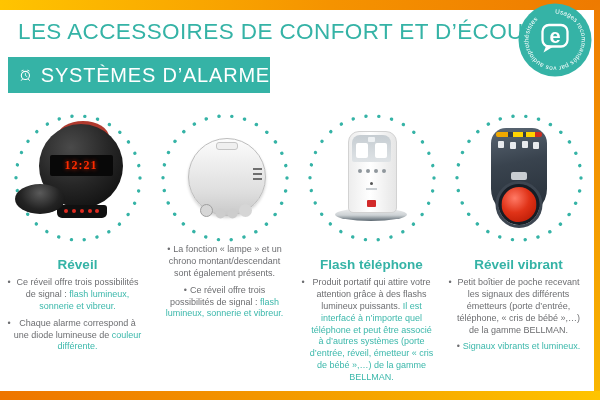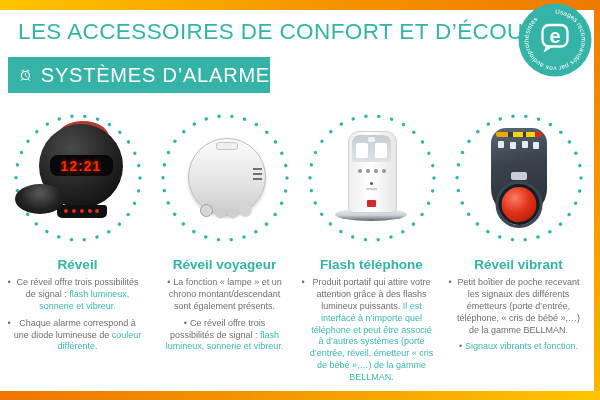--- a/index.html
+++ b/index.html
@@ -30,22 +30,22 @@
   .marker{color:#6D6E71;}
   .marker.hang{position:absolute;left:1px;top:0;}
   .marker.inline{margin-right:3px;}
   .hl{color:#3CB8AB;}
   
   .p1-red{position:absolute;left:45px;top:9px;width:52px;height:16px;
           border-radius:50% 50% 0 0 / 100% 100% 0 0;background:#b03a2e;}
   .p1-body{position:absolute;left:27px;top:12px;width:84px;height:84px;border-radius:50%;
           background:radial-gradient(circle at 38% 28%,#4a4a4a,#262626 48%,#141414 78%);}
   .p1-display{position:absolute;left:38px;top:43px;width:63px;height:21px;background:#080808;
-          border-radius:8px;display:flex;align-items:center;justify-content:center;
-          color:#FF2B00;font-family:Liberation Sans, sans-serif;font-weight:bold;font-size:14px;
+          border-radius:2px;display:flex;align-items:center;justify-content:center;
+          color:#FF2B00;font-family:Liberation Serif, serif;font-weight:bold;font-size:12px;
           letter-spacing:1px;text-shadow:0 0 4px rgba(255,43,0,.85);}
   .p1-base{position:absolute;left:45px;top:93px;width:50px;height:13px;background:#101010;
           border-radius:3px 3px 5px 5px;}
   .p1-base::before{content:"";position:absolute;left:7px;top:4px;width:4px;height:4px;border-radius:50%;
           background:#e02b20;box-shadow:8px 0 #e02b20,16px 0 #e02b20,24px 0 #e02b20,31px 0 #e02b20;}
   .p1-shaker{position:absolute;left:3px;top:72px;width:50px;height:30px;border-radius:50%;
           background:radial-gradient(ellipse at 50% 30%,#5a5a5a,#232323 55%,#0f0f0f);}
   
   .p2-body{position:absolute;left:29px;top:26px;width:76px;height:76px;border-radius:50%;
           background:linear-gradient(180deg,#fcfcfc,#dedede 70%,#c9c9c9);
@@ -154,21 +154,20 @@
 
     <div class="col">
       <div class="circle">
         <svg class="dots" width="132" height="132">
           <circle cx="66" cy="66" r="62" fill="none" stroke="#35B3A6" stroke-width="3.4" stroke-linecap="round" stroke-dasharray="0.1 12.88"></circle>
         </svg>
         <div class="p2-body"></div>
         <div class="p2-speaker"></div>
         <div class="p2-btns"></div>
       </div>
-      <h2 class="p-title">Réveil voyageur</h2>
       <div class="bullets">
         <p class="bullet"><span class="marker inline">•</span><span>La fonction « lampe » et un chrono montant/descendant sont également présents.</span></p>
         <p class="bullet"><span class="marker inline">•</span><span>Ce réveil offre trois possibilités de signal : </span><span class="hl">flash lumineux, sonnerie et vibreur.</span></p>
       </div>
     </div>
 
     <div class="col">
       <div class="circle">
         <svg class="dots" width="132" height="132">
           <circle cx="66" cy="66" r="62" fill="none" stroke="#35B3A6" stroke-width="3.4" stroke-linecap="round" stroke-dasharray="0.1 12.88"></circle>
@@ -195,18 +194,18 @@
         <div class="p4-body">
           <div class="p4-strip"></div>
           <div class="p4-icons"></div>
           <div class="p4-label"></div>
           <div class="p4-button"></div>
         </div>
       </div>
       <h2 class="p-title">Réveil vibrant</h2>
       <div class="bullets">
         <p class="bullet"><span class="marker hang">•</span><span>Petit boîtier de poche recevant les signaux des différents émetteurs (porte d’entrée, téléphone, « cris de bébé »,…) de la gamme BELLMAN.</span></p>
-        <p class="bullet"><span class="marker inline">•</span><span class="hl">Signaux vibrants et fonction.</span></p>
+        <p class="bullet"><span class="marker inline">•</span><span class="hl">Signaux vibrants et lumineux.</span></p>
       </div>
     </div>
 
   </div>
 </div>
 
 </body></html>

